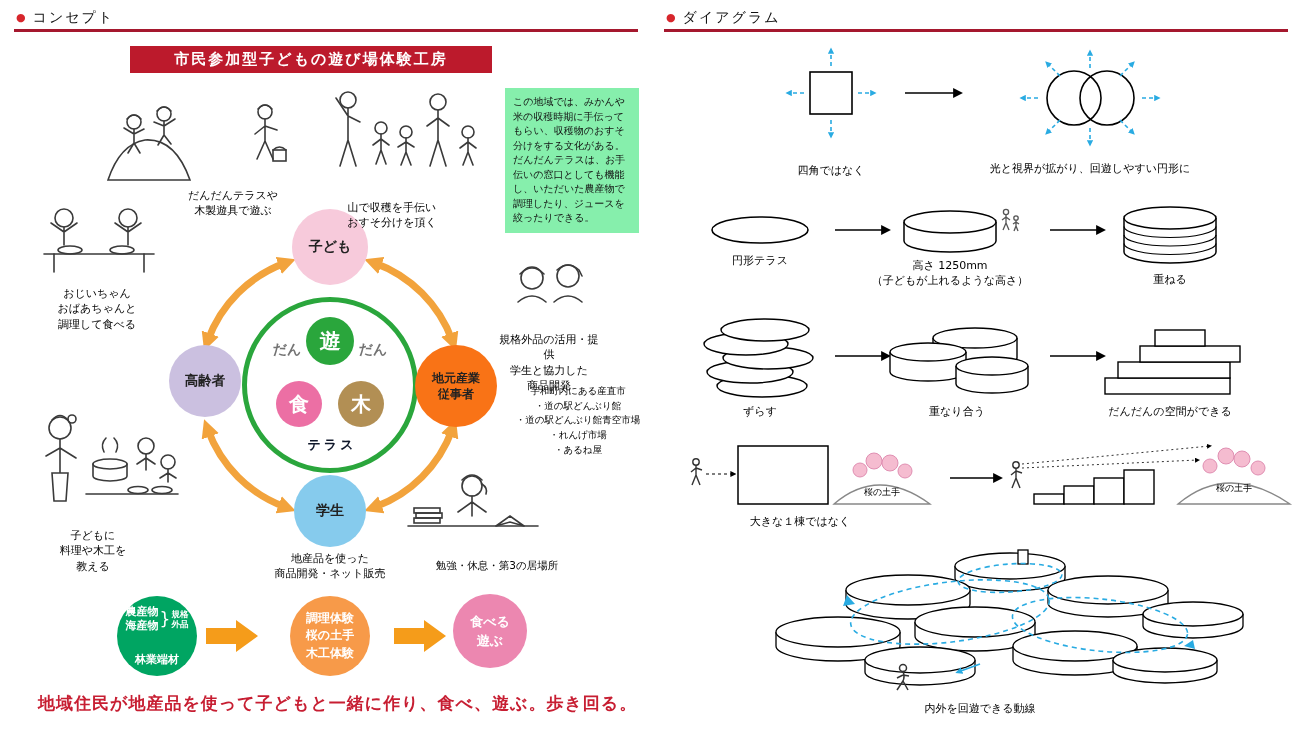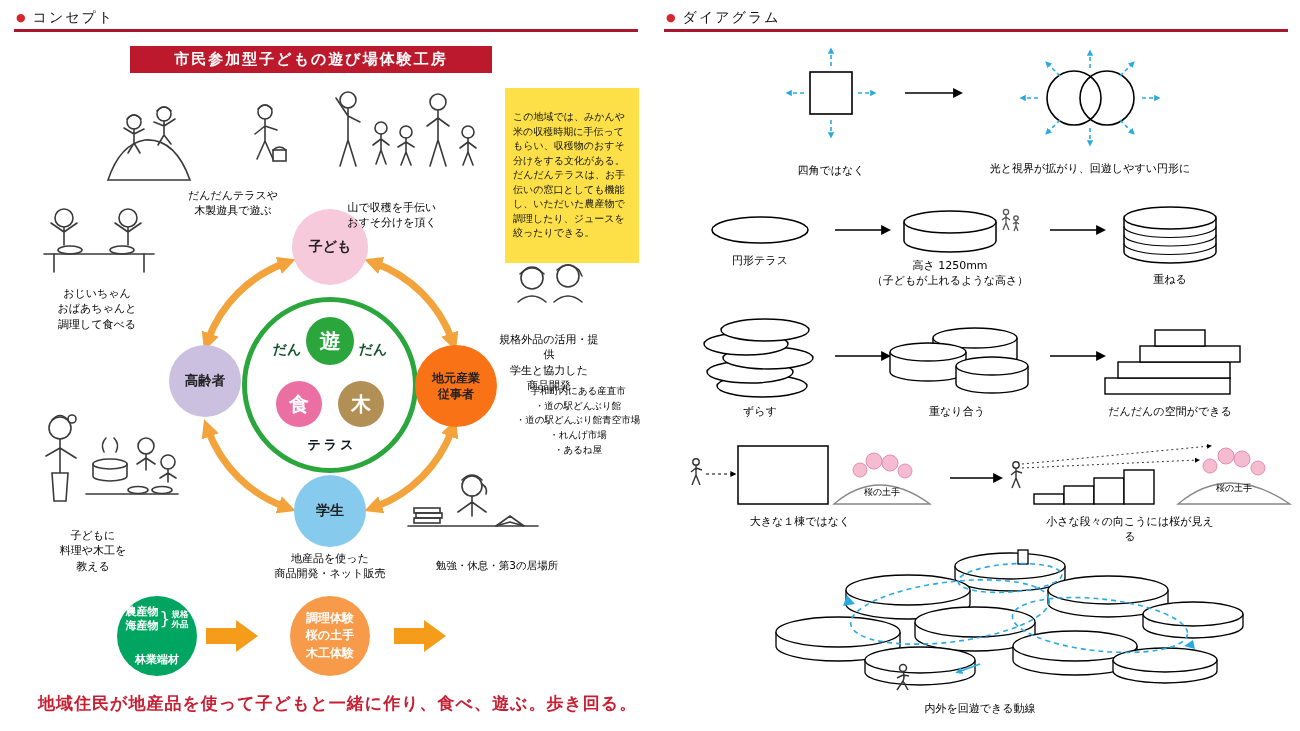--- a/index.html
+++ b/index.html
@@ -13,24 +13,24 @@
   .hdr{position:absolute;top:9px;left:16px;font-size:14px;font-weight:normal;letter-spacing:2px;color:#111}
   .hdr .bullet{color:#d7262c;font-size:11px;margin-right:5px;vertical-align:1px}
   .rule{position:absolute;top:29px;left:14px;width:624px;height:3px;background:#a5182e}
   .cap{font-size:11px;line-height:1.4;color:#000;text-align:center;white-space:pre-line}
   .capL{text-align:center}
   .cc{transform:translateX(-50%)}
   .pre{white-space:pre-line}
   .circle{position:absolute;border-radius:50%;display:flex;align-items:center;justify-content:center;text-align:center;white-space:pre-line}
   .actor{font-weight:600;color:#222}
   .cpos{position:absolute;transform:translate(-50%,-50%)}
-  .dan{color:#14532d;font-size:14px;font-weight:bold}
+  .dan{color:#737373;font-size:14px;font-weight:bold}
   #banner{left:130px;top:46px;width:362px;height:27px;background:#bc1a2c;color:#fff;
           font-size:15px;font-weight:bold;text-align:center;line-height:27px;letter-spacing:2px}
-  #greenbox{left:505px;top:88px;width:134px;background:#fde047;padding:22px 8px;
+  #greenbox{left:505px;top:88px;width:134px;background:#86efac;padding:7px 8px;
             font-size:10px;line-height:1.45;white-space:pre-line;text-align:left}
   #bottom-message{left:38px;top:692px;font-size:17px;font-weight:bold;color:#c71e32;letter-spacing:1px}
   .flowc{color:#fff;font-weight:bold}
   svg{display:block}
   .illus{position:absolute}
 </style>
 </head>
 <body>
 
 <div id="board">
@@ -194,20 +194,22 @@
     </div>
     <svg class="abs" style="left:206px;top:618px" width="56" height="36">
       <polygon points="0,10 30,10 30,2 52,18 30,34 30,26 0,26" fill="#f59c1a"></polygon>
     </svg>
     <div class="circle flowc" style="left:290px;top:596px;width:80px;height:80px;background:#f79a49;font-size:12px;line-height:1.45">調理体験
 桜の土手
 木工体験</div>
     <svg class="abs" style="left:394px;top:618px" width="56" height="36">
       <polygon points="0,10 30,10 30,2 52,18 30,34 30,26 0,26" fill="#f59c1a"></polygon>
     </svg>
+    <div class="circle flowc" style="left:453px;top:594px;width:74px;height:74px;background:#ec87b0;font-size:13px;line-height:1.5">食べる
+遊ぶ</div>
 
     <div class="abs" id="bottom-message">地域住民が地産品を使って子どもと一緒に作り、食べ、遊ぶ。歩き回る。</div>
   </div>
 
   <div class="panel" id="right-panel">
 
     <div class="hdr">
       <span class="bullet">●</span><span>ダイアグラム</span>
     </div>
     <div class="rule"></div>
@@ -366,16 +368,15 @@
     <div class="abs cap cc" style="left:110px;top:253px">円形テラス</div>
     <div class="abs cap cc" style="left:300px;top:258px">高さ 1250mm
 （子どもが上れるような高さ）</div>
     <div class="abs cap cc" style="left:520px;top:272px">重ねる</div>
     <div class="abs cap cc" style="left:110px;top:404px">ずらす</div>
     <div class="abs cap cc" style="left:307px;top:404px">重なり合う</div>
     <div class="abs cap cc" style="left:520px;top:404px">だんだんの空間ができる</div>
     <div class="abs cap cc" style="left:232px;top:486px;font-size:9px">桜の土手</div>
     <div class="abs cap cc" style="left:584px;top:482px;font-size:9px">桜の土手</div>
     <div class="abs cap cc" style="left:150px;top:514px">大きな１棟ではなく</div>
-    <div class="abs cap cc" style="left:480px;top:514px">小さな段々の向こうには桜が見える</div>
     <div class="abs cap cc" style="left:330px;top:701px">内外を回遊できる動線</div>
   </div>
 </div>
 
 </body></html>

